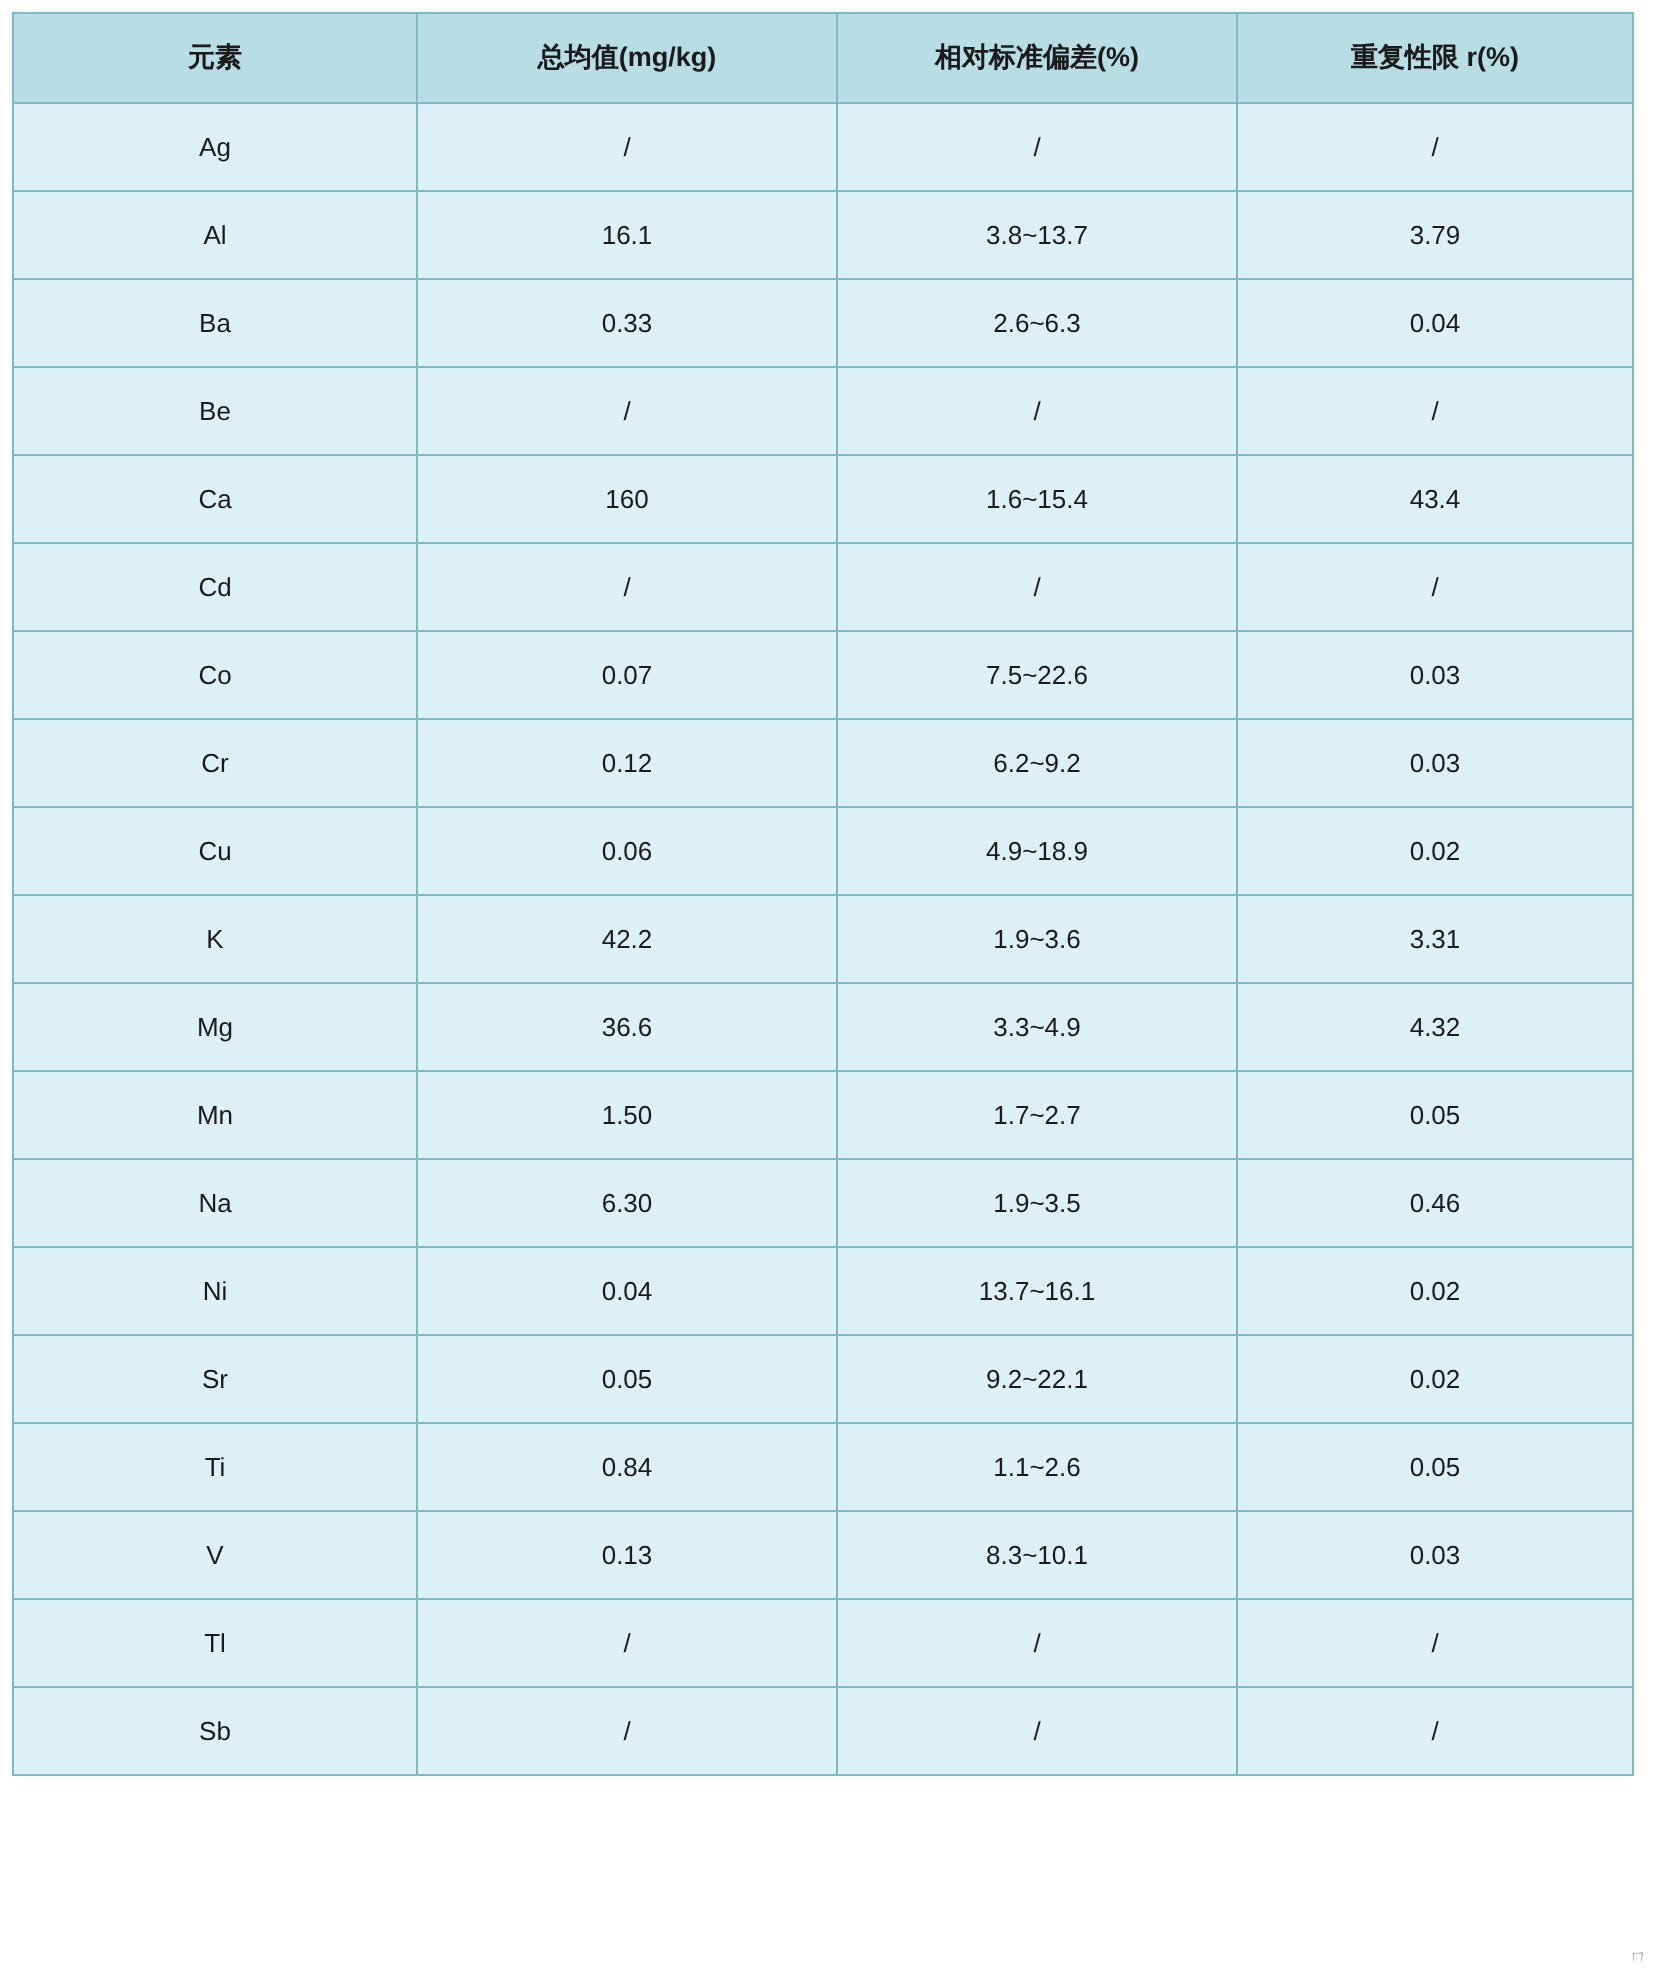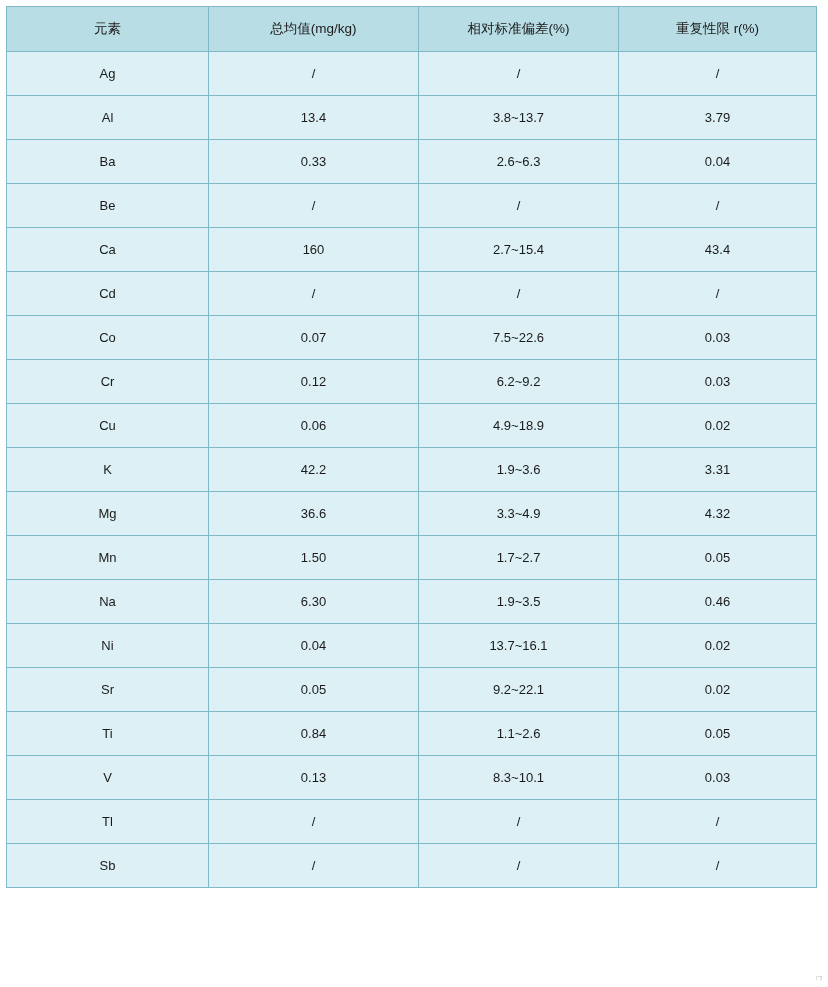--- a/index.html
+++ b/index.html
@@ -37,21 +37,21 @@
     text-align: center;
     vertical-align: middle;
     padding: 0;
     height: 43px;
     line-height: 43px;
     white-space: nowrap;
     overflow: hidden;
   }
   table.data-table thead th {
     background: #b8dde4;
-    font-weight: normal;
+    font-weight: bold;
     color: #1a1a1a;
     height: 44px;
     line-height: 44px;
     font-size: 13.5px;
   }
   table.data-table tbody td {
     background: #ddf0f5;
   }
   table.data-table tbody td.slash {
     letter-spacing: 0;
@@ -91,40 +91,40 @@
       </thead>
       <tbody>
           <tr>
             <td>Ag</td>
             <td class="slash">/</td>
             <td class="slash">/</td>
             <td class="slash">/</td>
           </tr>
           <tr>
             <td>Al</td>
-            <td>13.4</td>
+            <td>16.1</td>
             <td>3.8~13.7</td>
             <td>3.79</td>
           </tr>
           <tr>
             <td>Ba</td>
             <td>0.33</td>
             <td>2.6~6.3</td>
             <td>0.04</td>
           </tr>
           <tr>
             <td>Be</td>
             <td class="slash">/</td>
             <td class="slash">/</td>
             <td class="slash">/</td>
           </tr>
           <tr>
             <td>Ca</td>
             <td>160</td>
-            <td>2.7~15.4</td>
+            <td>1.6~15.4</td>
             <td>43.4</td>
           </tr>
           <tr>
             <td>Cd</td>
             <td class="slash">/</td>
             <td class="slash">/</td>
             <td class="slash">/</td>
           </tr>
           <tr>
             <td>Co</td>

